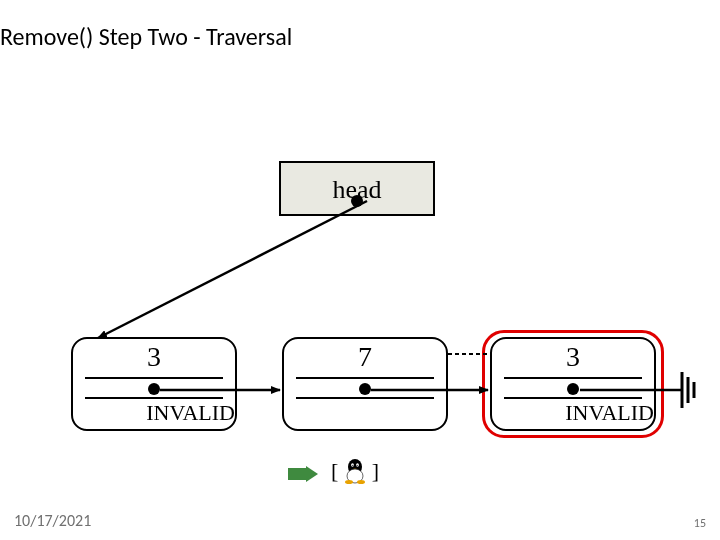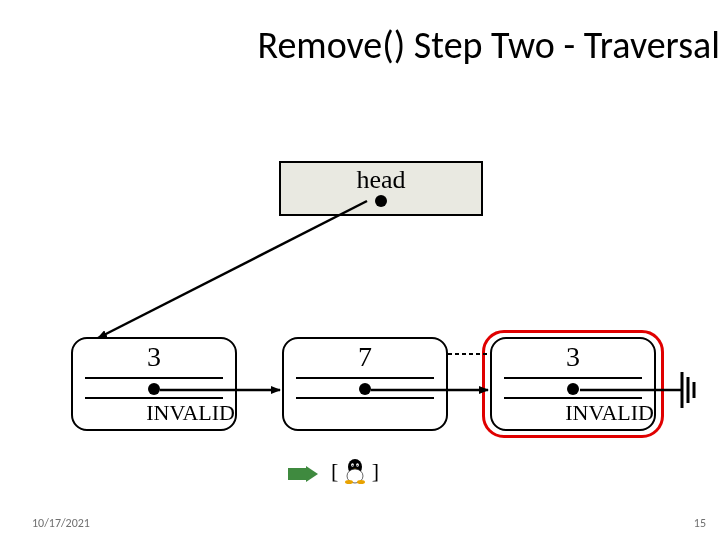--- a/index.html
+++ b/index.html
@@ -10,36 +10,36 @@
     background: #fff;
     font-family: Calibri, "Segoe UI", Arial, sans-serif;
     position: relative;
     overflow: hidden;
   }
   .title {
     position: absolute;
     top: 22px;
     left: 0;
     width: 720px;
-    text-align: right;
-    font-size: 38px;
+    text-align: left;
+    font-size: 24px;
     color: #000;
   }
   .head-box {
     position: absolute;
     left: 279px;
     top: 161px;
-    width: 204px;
+    width: 156px;
     height: 55px;
     background: #e9e9e1;
     border: 2px solid #000;
     text-align: center;
     font-family: "Times New Roman", serif;
     font-size: 26px;
-    padding-top: 2px;
+    padding-top: 12px;
   }
   .dot {
     width: 12px;
     height: 12px;
     border-radius: 50%;
     background: #000;
     position: absolute;
   }
   .head-dot {
     left: 50%;
@@ -100,24 +100,23 @@
     left: 0;
     top: 0;
     width: 720px;
     height: 540px;
     pointer-events: none;
   }
   .footer-date {
     position: absolute;
     left: 14px;
     bottom: 10px;
-    font-size: 12px;
+    font-size: 16px;
     color: #707070;
     font-family: Calibri, Arial, sans-serif;
-    margin-left: 18px;
   }
   .footer-page {
     position: absolute;
     right: 14px;
     bottom: 10px;
     font-size: 12px;
     color: #707070;
     font-family: Calibri, Arial, sans-serif;
     text-align: center;
   }

